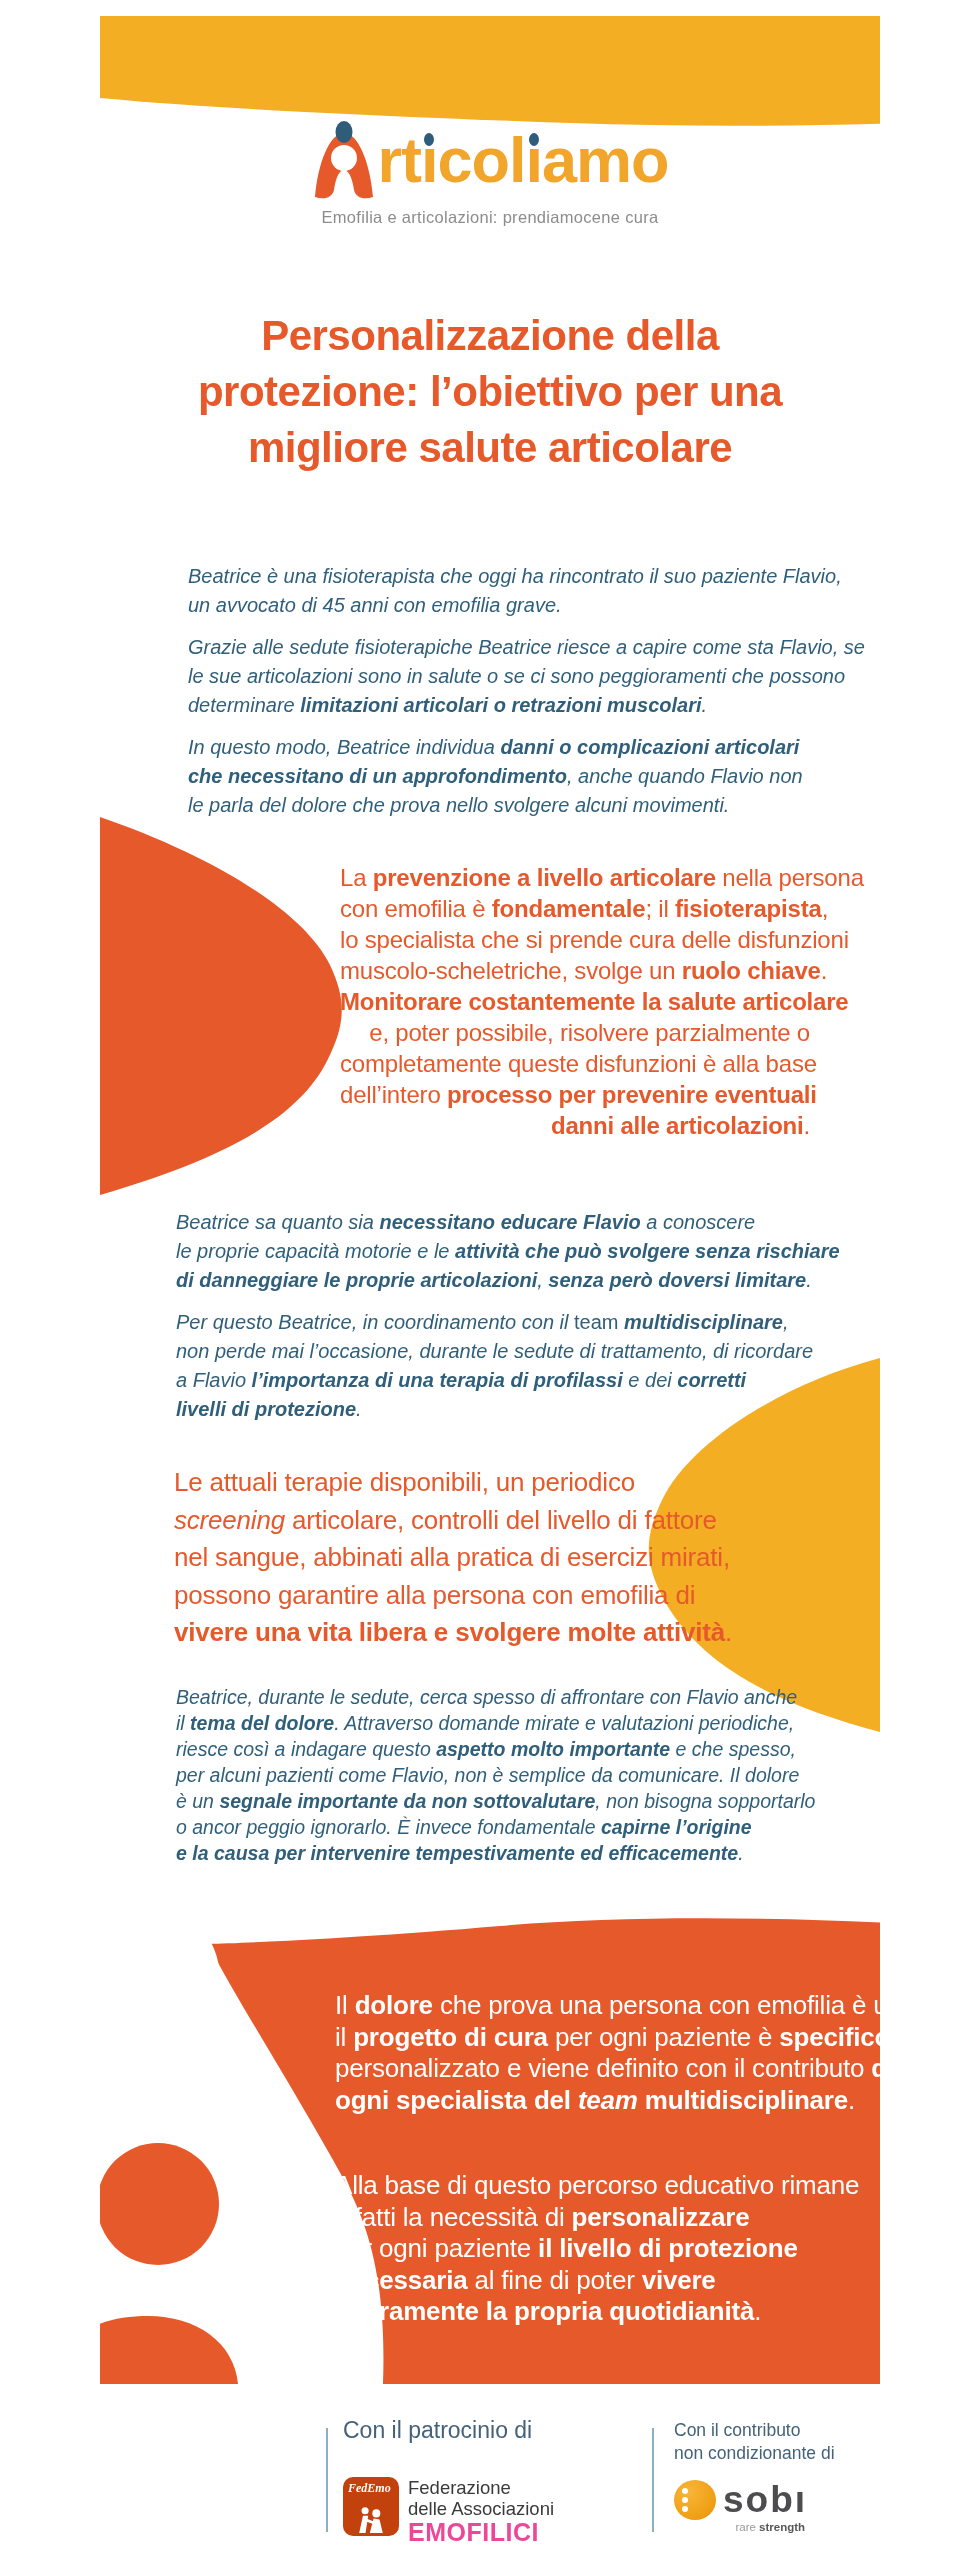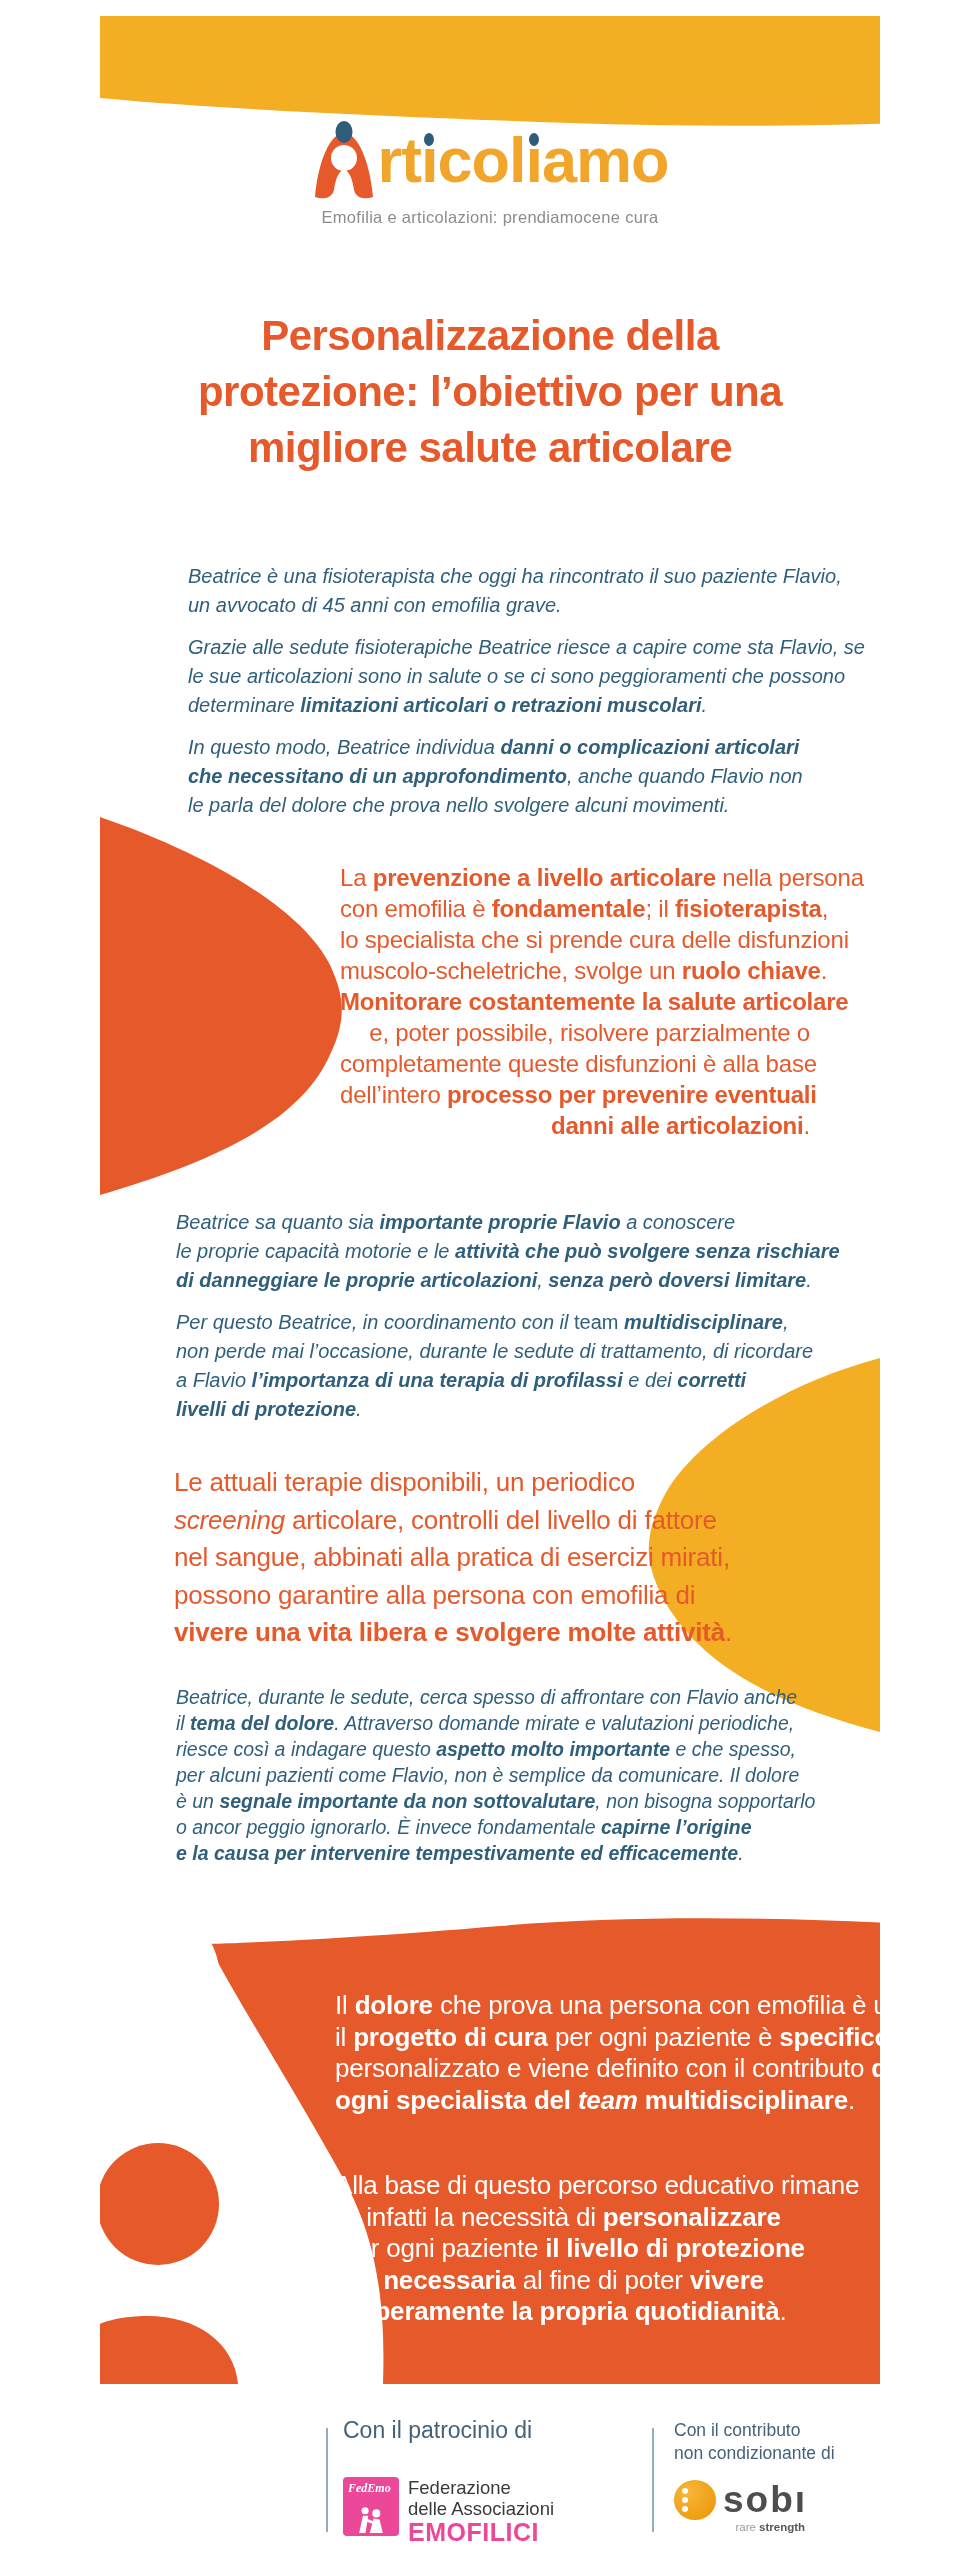--- a/index.html
+++ b/index.html
@@ -48,29 +48,29 @@
 
   
   #orangepara{top:1448px;left:74px;width:720px;color:var(--orange);font-size:26px;line-height:37.5px;letter-spacing:-0.2px}
 
   
   #painpara{top:1668px;left:76px;width:880px;font-size:19.5px;line-height:26px}
 
   
   .bandtxt{color:#ffffff;font-size:26px;line-height:31.5px;letter-spacing:-0.2px}
   #band-p1{top:1974px;left:235px;right:68px;text-align:center}
-  #band-p2{top:2154px;left:235px;right:68px;text-align:center}
+  #band-p2{top:2154px;left:235px;right:68px;text-align:left}
 
   
   .vline{width:2px;background:#8FB0C2}
   #foot-label-left{top:2403px;left:243px;color:var(--footerblue);font-size:23px;line-height:23px}
   #foot-label-right{top:2403px;left:574px;color:var(--footerblue);font-size:17.5px;line-height:23px}
 
   #fedemo{top:2461px;left:243px;display:flex;align-items:flex-start}
-  #fedemo-square{width:56px;height:59px;background:#ec4899;border-radius:4px;position:relative}
+  #fedemo-square{width:56px;height:59px;background:#c2410c;border-radius:10px;position:relative}
   #fedemo-script{position:absolute;top:4px;left:5px;color:#fff;font-family:"Liberation Serif",serif;font-style:italic;font-size:12px;font-weight:bold}
   #fedemo-text{margin-left:9px;color:#3A3A3A}
   #fedemo-text .l1,#fedemo-text .l2{font-size:18.5px;line-height:21px}
   #fedemo-text .l3{font-size:25px;line-height:26px;font-weight:bold;color:#ec4899;letter-spacing:.5px}
 
   #sobi{top:2464px;left:574px}
   #sobi-row{display:flex;align-items:center}
   #sobi-circle{width:42px;height:40px;border-radius:50%;background:radial-gradient(circle at 35% 30%, #F8B637, #EF9E14 70%, #E08A06);position:relative}
   #sobi-circle .sdot{position:absolute;left:8px;width:6px;height:6px;border-radius:50%;background:#fff}
   #sobi-word{margin-left:7px;color:#4D4D4F;font-size:37px;font-weight:700;letter-spacing:2px;line-height:40px}
@@ -133,21 +133,21 @@
       <div class="tl"><span>muscolo-scheletriche, svolge un </span><span class="b">ruolo chiave</span><span>.</span></div>
       <div class="tl"><span class="b">Monitorare costantemente la salute articolare</span></div>
       <div class="tl"><span>e, poter possibile, risolvere parzialmente o</span></div>
       <div class="tl"><span>completamente queste disfunzioni è alla base</span></div>
       <div class="tl"><span>dell’intero </span><span class="b">processo per prevenire eventuali</span></div>
       <div class="tl"><span class="b">danni alle articolazioni</span><span>.</span></div>
     </div>
 
   <div id="midblock" class="abs dark">
     <div>
-        <div class="tl"><span>Beatrice sa quanto sia </span><span class="b">importante proprie Flavio</span><span> a conoscere</span></div>
+        <div class="tl"><span>Beatrice sa quanto sia </span><span class="b">necessitano educare Flavio</span><span> a conoscere</span></div>
         <div class="tl"><span>le proprie capacità motorie e le </span><span class="b">attività che può svolgere senza rischiare</span></div>
         <div class="tl"><span class="b">di danneggiare le proprie articolazioni</span><span>, </span><span class="b">senza però doversi limitare</span><span>.</span></div>
       </div>
     <div class="pgap"></div>
     <div>
         <div class="tl"><span>Per questo Beatrice, in coordinamento con il </span><span class="u">team </span><span class="b">multidisciplinare</span><span>,</span></div>
         <div class="tl"><span>non perde mai l’occasione, durante le sedute di trattamento, di ricordare</span></div>
         <div class="tl"><span>a Flavio </span><span class="b">l’importanza di una terapia di profilassi</span><span> e dei </span><span class="b">corretti</span></div>
         <div class="tl"><span class="b">livelli di protezione</span><span>.</span></div>
       </div>

